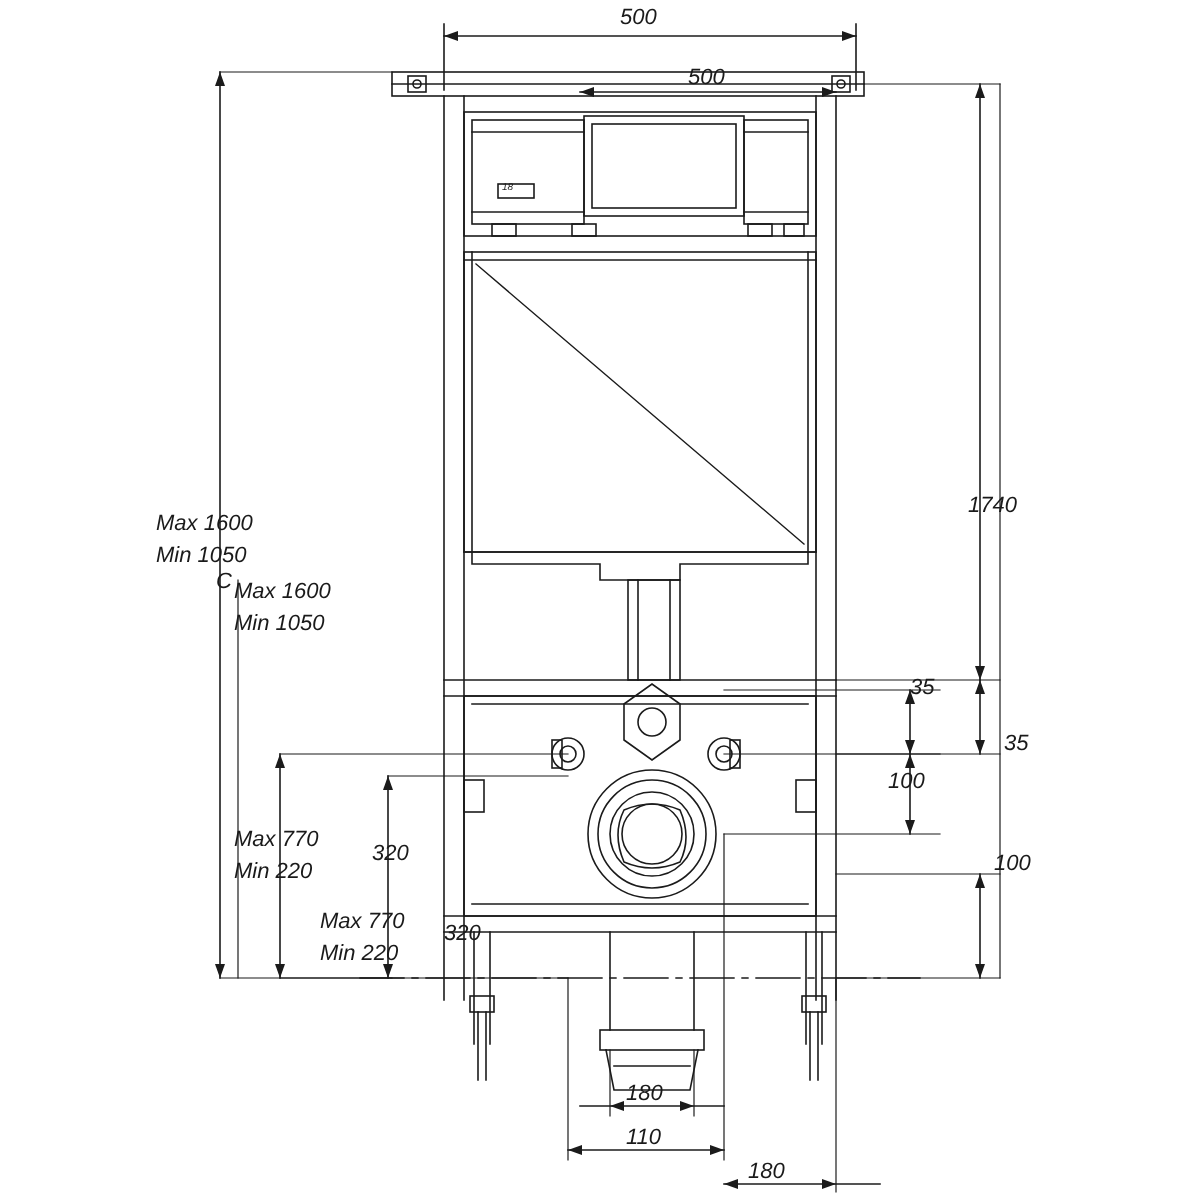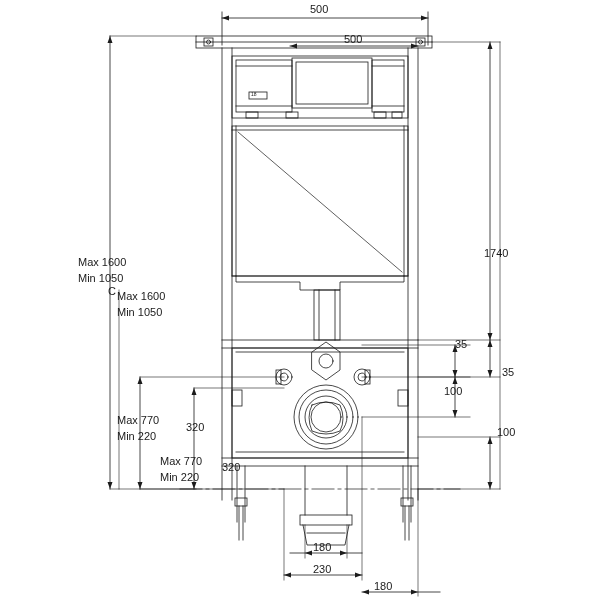--- a/index.html
+++ b/index.html
@@ -9,20 +9,21 @@
   }
   body {
     font-family: "Liberation Sans", sans-serif;
   }
   #stage {
     position: relative;
     width: 600px;
     height: 600px;
     background: #ffffff;
     overflow: hidden;
+    font-style: italic;
   }
   #stage svg {
     position: absolute;
     left: 0;
     top: 0;
   }
   .dim-label {
     position: absolute;
     font-family: "Liberation Sans", sans-serif;
     font-size: 11px;
@@ -241,18 +242,18 @@
   <div class="dim-label" style="left:117px; top:414px;">Max 770</div>
   <div class="dim-label" style="left:117px; top:430px;">Min 220</div>
 
   <div class="dim-label" style="left:186px; top:421px;">320</div>
 
   <div class="dim-label" style="left:160px; top:455px;">Max 770</div>
   <div class="dim-label" style="left:160px; top:471px;">Min 220</div>
   <div class="dim-label" style="left:222px; top:461px;">320</div>
 
   <div class="dim-label" style="left:313px; top:541px;">180</div>
-  <div class="dim-label" style="left:313px; top:563px;">230</div>
+  <div class="dim-label" style="left:313px; top:563px;">110</div>
   <div class="dim-label" style="left:374px; top:580px;">180</div>
 
   <div class="tiny-text" style="left:251px; top:91px;">18</div>
 
 </div>
 
 </body></html>

